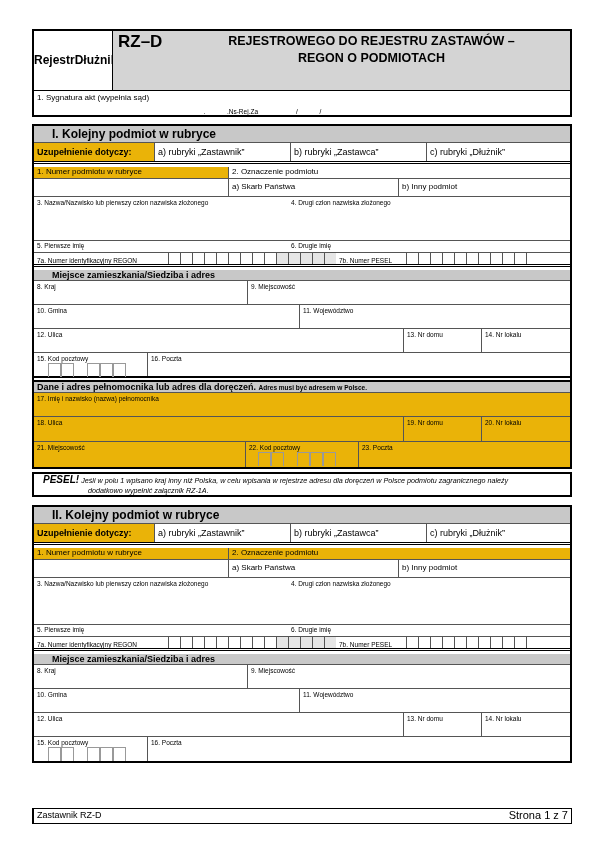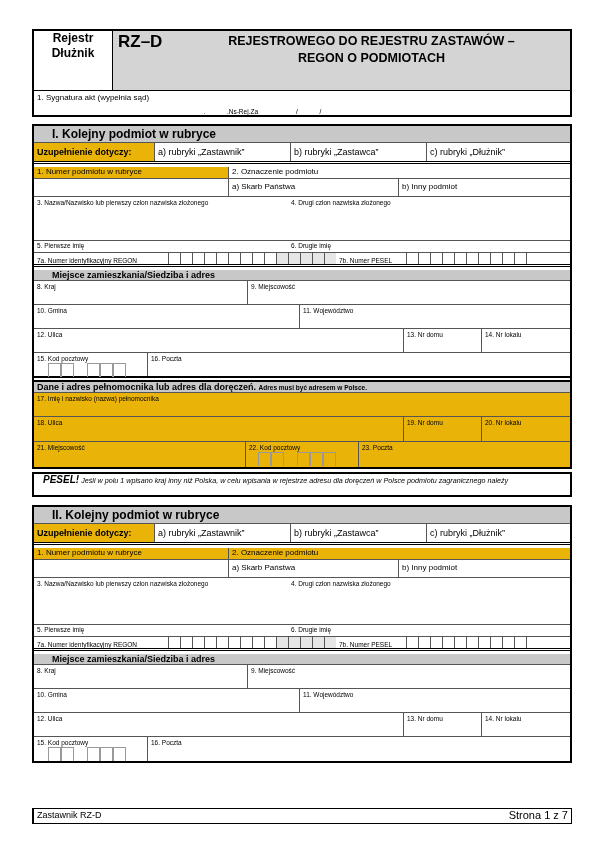--- a/index.html
+++ b/index.html
@@ -18,21 +18,21 @@
   .digits span.g{background:#e6e6e6}
   .pc{position:absolute;display:flex}
   .pc span{width:13px;height:14px;border:1px solid #999;border-bottom:none;margin-right:0}
   .pc span.gap{border:none;width:13px}
   .field{cursor:text}
 </style>
 </head>
 <body>
 
 <div class="box" style="left:32px;top:29px;width:540px;height:88px">
-  <div class="abs" style="left:0;top:0;width:79px;height:59px;border-right:1px solid #000;display:flex;flex-direction:column;align-items:center;justify-content:flex-start;font-weight:bold;font-size:12px;line-height:15px">
+  <div class="abs" style="left:0;top:0;width:79px;height:59px;border-right:1px solid #000;display:flex;align-items:center;justify-content:space-between;font-weight:bold;font-size:12px;line-height:15px">
     <span>Rejestr</span>
     <span>Dłużnik</span>
   </div>
   <div class="abs gray" style="left:79px;top:0;right:0;height:59px">
     <span class="abs" style="left:5px;top:1px;font-weight:bold;font-size:17px">RZ–D</span>
     <div class="abs" style="left:60px;right:0;top:2px;text-align:center;font-weight:bold;font-size:12.5px;line-height:17px">
       <div>REJESTROWEGO DO REJESTRU ZASTAWÓW –</div>
       <div>REGON O PODMIOTACH</div>
     </div>
   </div>
@@ -190,20 +190,21 @@
         </div>
     </div>
     <div class="cell field" style="left:325px;right:0;border-right:none">
         <span class="lbl">23. Poczta</span>
       </div>
   </div>
 </div>
 
 <div class="box" style="left:32px;top:472px;width:540px;height:25px;border-width:2px;font-style:italic;font-size:7.2px;padding:1px 4px;line-height:10px">
   <div style="padding-left:5px"><b style="font-size:10px">PESEL!</b> <span>Jeśli w polu 1 wpisano kraj inny niż Polska, w celu wpisania w rejestrze adresu dla doręczeń w Polsce podmiotu zagranicznego należy</span></div>
+  <div style="padding-left:50px">dodatkowo wypełnić załącznik RZ-1A.</div>
 </div>
 
 <div class="box" style="left:32px;top:505px;width:540px;height:258px">
   <div class="sec-title" style="top:0;height:17px;line-height:17px">II. Kolejny podmiot w rubryce</div>
   <div class="row" style="top:17px;height:21px;border-bottom:3px double #000">
     <div class="cell lgray" style="left:0;width:121px;font-weight:bold;font-size:9px;line-height:18px;padding-left:3px">Uzupełnienie dotyczy:</div>
     <div class="cell" style="left:121px;width:136px;font-size:9px;line-height:18px;padding-left:3px">a) rubryki „Zastawnik”</div>
     <div class="cell" style="left:257px;width:136px;font-size:9px;line-height:18px;padding-left:3px">b) rubryki „Zastawca”</div>
     <div class="cell" style="left:393px;right:0;border-right:none;font-size:9px;line-height:18px;padding-left:3px">c) rubryki „Dłużnik”</div>
   </div>

